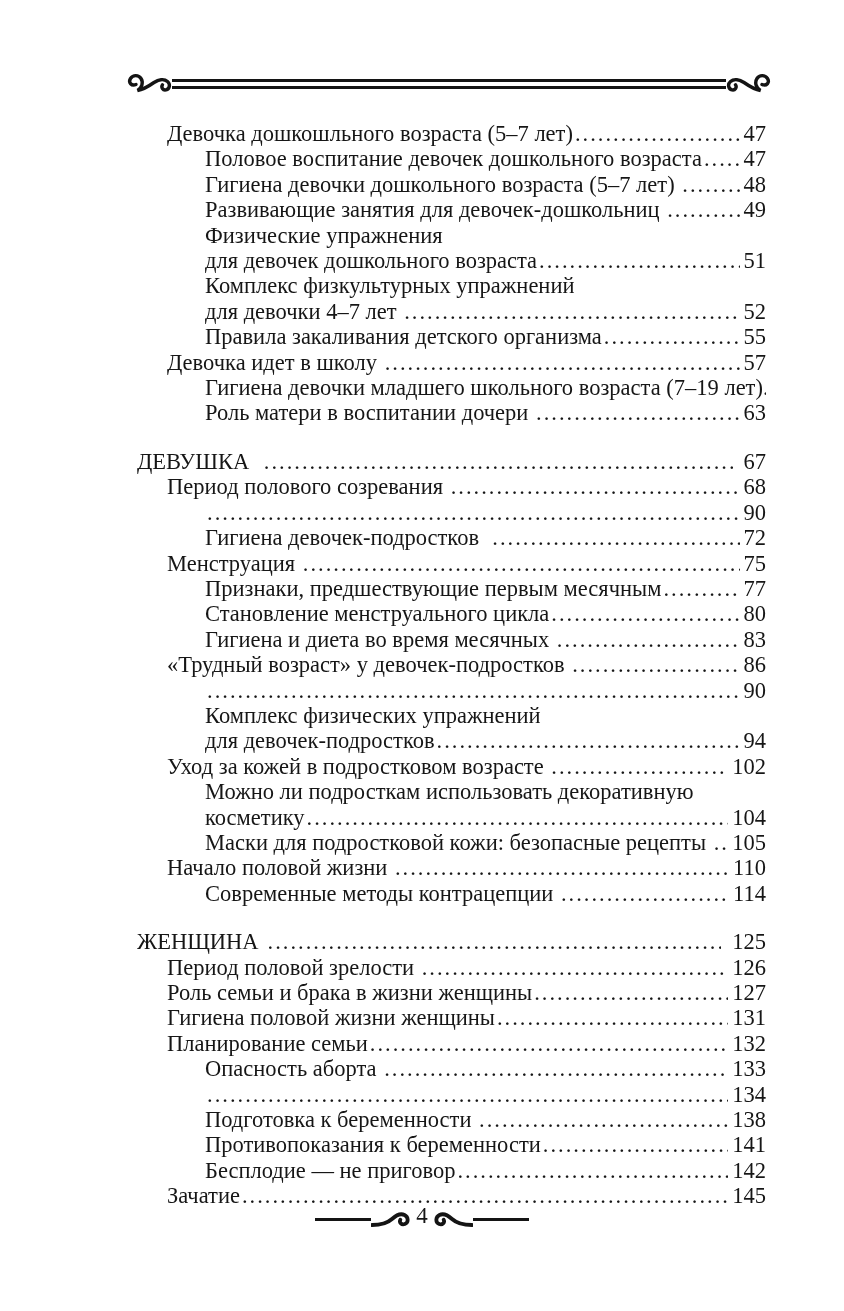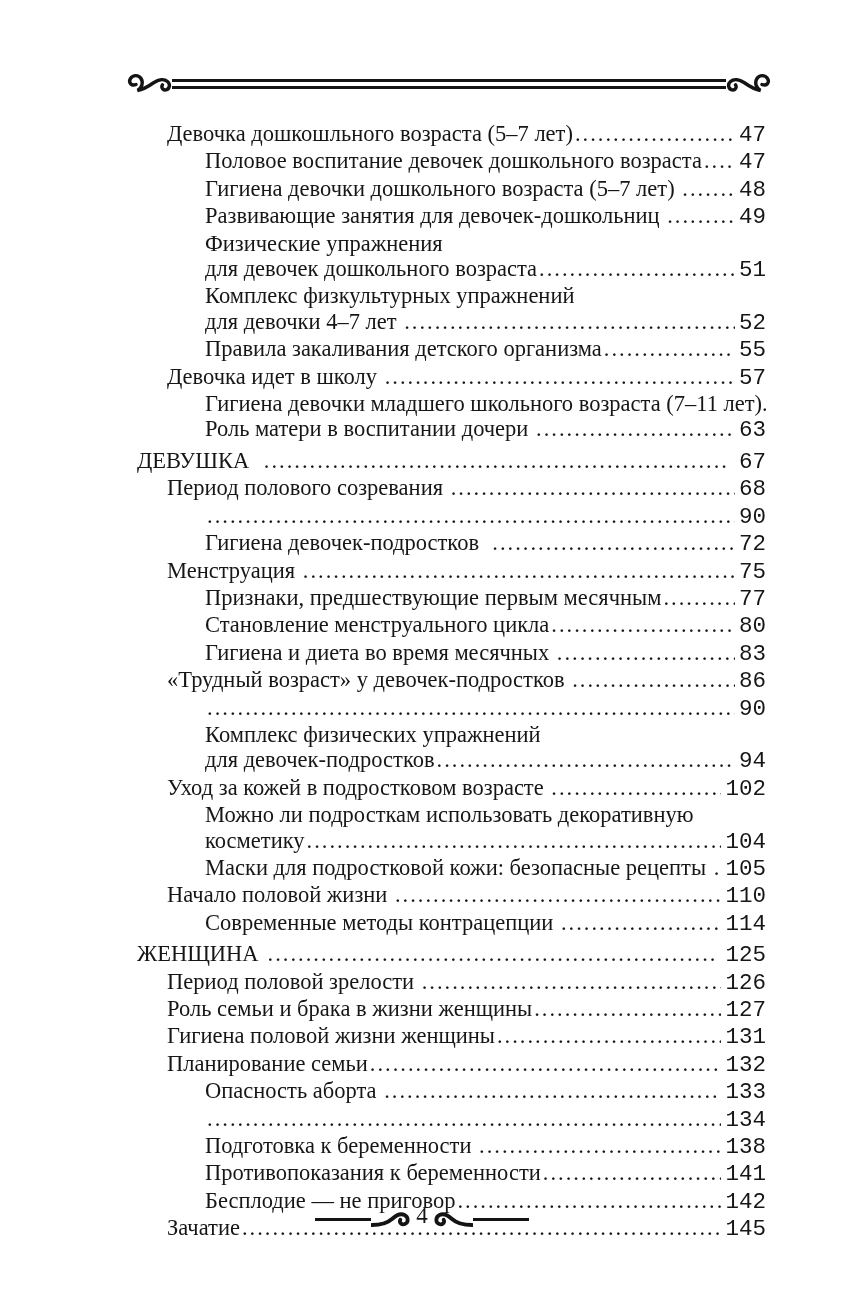--- a/index.html
+++ b/index.html
@@ -30,33 +30,33 @@
     position:absolute;left:137px;top:121px;width:629px;
     font-size:22.5px;
   }
   .toc-row{
     display:flex;align-items:baseline;
     line-height:25.4px;
     overflow:hidden;
   }
   .toc-row.lvl1{padding-left:30px;}
   .toc-row.lvl2{padding-left:68px;}
-  .toc-row.gap{margin-top:4px;gap:7px;}
+  .toc-row.gap{margin-top:23px;gap:7px;}
   .t{white-space:pre;flex:0 0 auto;}
   .dots{
     flex:1 1 auto;min-width:6px;overflow:hidden;white-space:nowrap;
     margin-left:2px;margin-right:4px;
   }
   .dots::after{
     content:"..........................................................................................................................................................";
     letter-spacing:2px;
   }
   .toc-row.nodots .dots{min-width:0;margin:0 3px 0 0;}
   .toc-row.nodots .dots::after{content:"";}
-  .pg{white-space:pre;flex:0 0 auto;font-family:Liberation Mono, monospace;}
+  .pg{white-space:pre;flex:0 0 auto;}
 
   
   .footer{
     position:absolute;left:0;top:1202px;width:844px;height:34px;
     display:flex;justify-content:center;align-items:center;
   }
   .fline{width:56px;border-top:3px solid #141414;}
   .fnum{
     font-size:23px;line-height:1;
     margin:0 3px 7px 3px;
@@ -123,21 +123,21 @@
         <span class="t">Правила закаливания детского организма</span>
         <span class="dots"></span>
         <span class="pg">55</span>
       </div>
       <div class="toc-row lvl1">
         <span class="t">Девочка идет в школу </span>
         <span class="dots"></span>
         <span class="pg">57</span>
       </div>
       <div class="toc-row lvl2 nodots">
-        <span class="t">Гигиена девочки младшего школьного возраста (7–11 лет).</span>
+        <span class="t">Гигиена девочки младшего школьного возраста (7–19 лет).</span>
         <span class="dots"></span>
       </div>
       <div class="toc-row lvl2">
         <span class="t">Роль матери в воспитании дочери </span>
         <span class="dots"></span>
         <span class="pg">63</span>
       </div>
       <div class="toc-row lvl0 gap">
         <span class="t">ДЕВУШКА </span>
         <span class="dots"></span>

